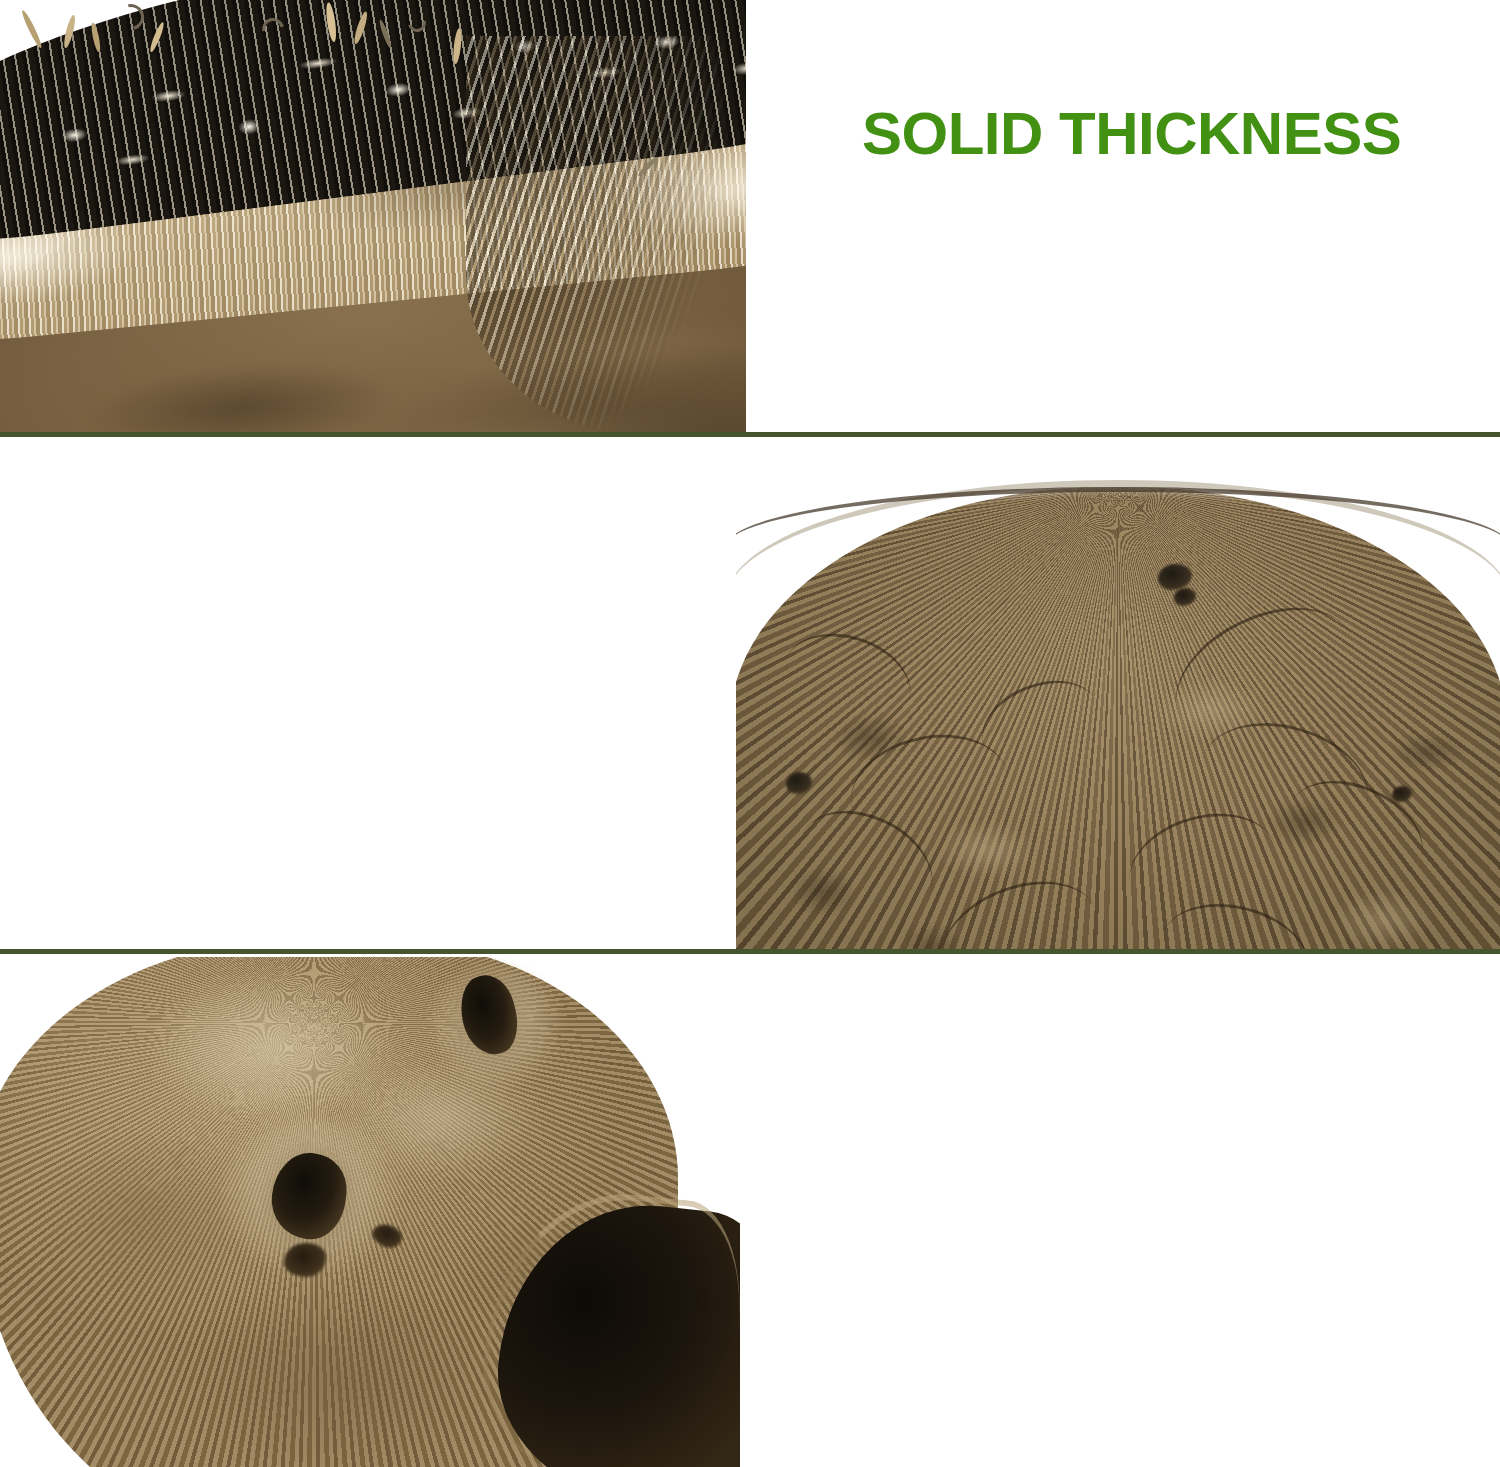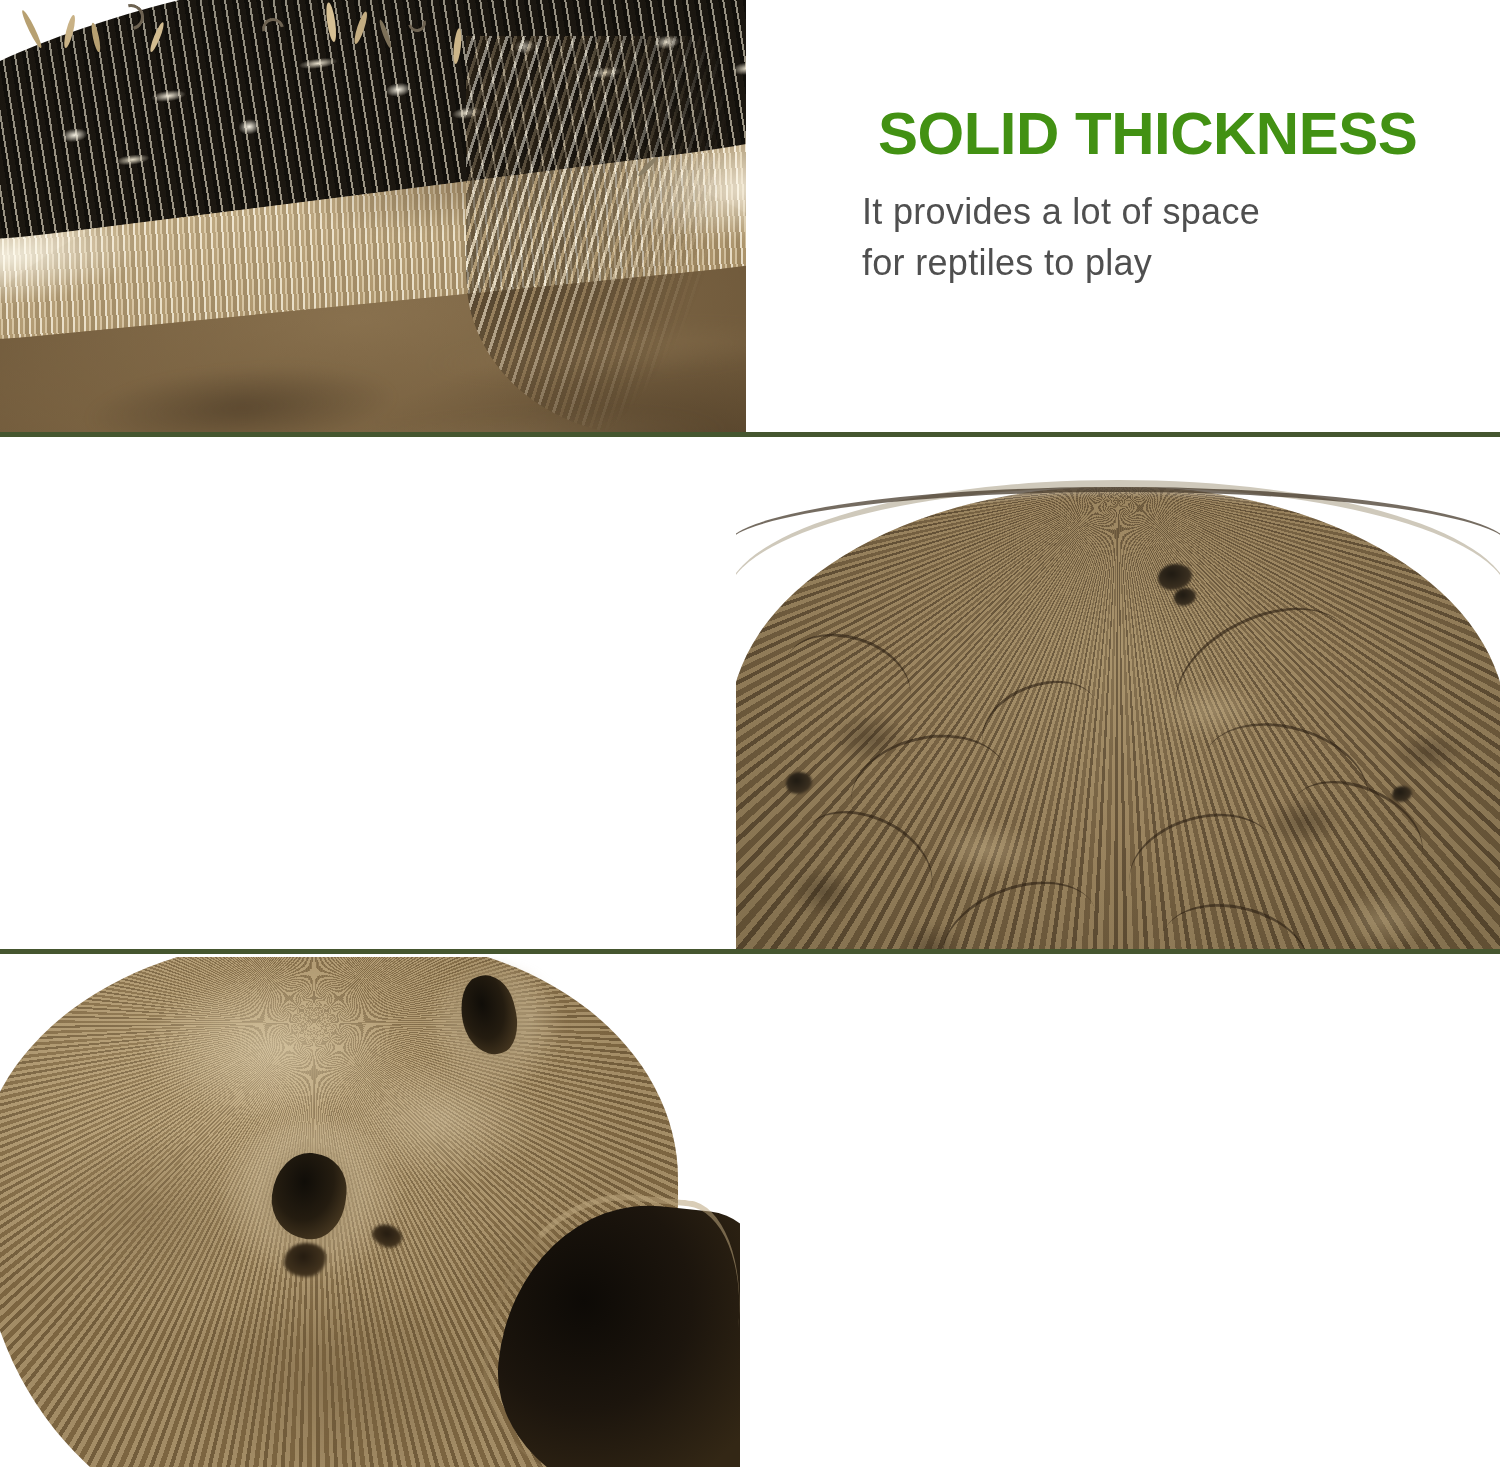--- a/index.html
+++ b/index.html
@@ -37,21 +37,20 @@
   #text-1 { left:862px; top:104px;  width:600px; }
   #text-2 { left:74px;  top:628px;  width:620px; }
 
   .heading {
     color:#429113;
     font-weight:bold;
     font-size:60px;
     line-height:1.0;
     letter-spacing:-0.5px;
     white-space:nowrap;
-    margin-left:16px;
   }
   #text-2 .heading { font-size:60px; letter-spacing:0px; }
 
   .body-text {
     color:#4f4f4f;
     font-size:36px;
     line-height:1.42;
     margin-top:22px;
     white-space:pre-line;
     letter-spacing:0.3px;
@@ -352,22 +351,20 @@
       <div class="fiber-hair" style="left:452px; top:28px; width:7px; height:36px; transform:rotate(6deg);   background:#ccb589;"></div>
       <div class="fiber-hair" style="left:636px; top:150px; width:5px; height:26px; transform:rotate(44deg);  background:#8b7f66;"></div>
 
       <div class="hook-hair" style="left:118px; top:4px;  width:26px; height:26px; transform:rotate(32deg);"></div>
       <div class="hook-hair" style="left:262px; top:18px; width:22px; height:22px; transform:rotate(-58deg);"></div>
       <div class="hook-hair" style="left:408px; top:14px; width:18px; height:18px; transform:rotate(120deg);"></div>
     </figure>
 
     <div class="text-block" id="text-1">
       <h2 class="heading">SOLID THICKNESS</h2>
-      <p class="body-text">It provides a lot of space
-for reptiles to play</p>
     </div>
   </section>
 
   <div class="divider" id="divider-1"></div>
 
   <section class="panel" id="panel-2">
 
     <div class="text-block" id="text-2">
       <h2 class="heading">COCONUT SHELL</h2>
       <p class="body-text">Made  of natural material with

